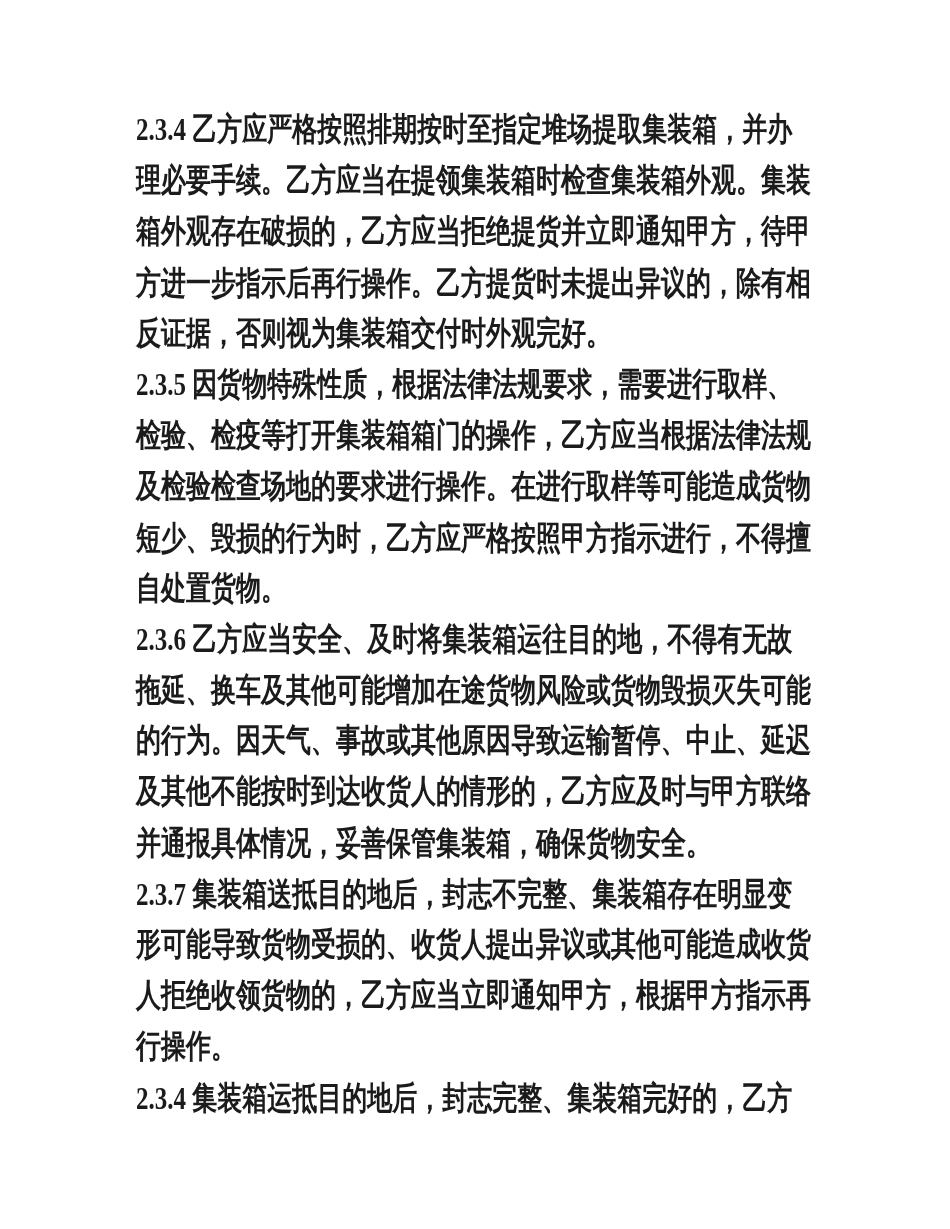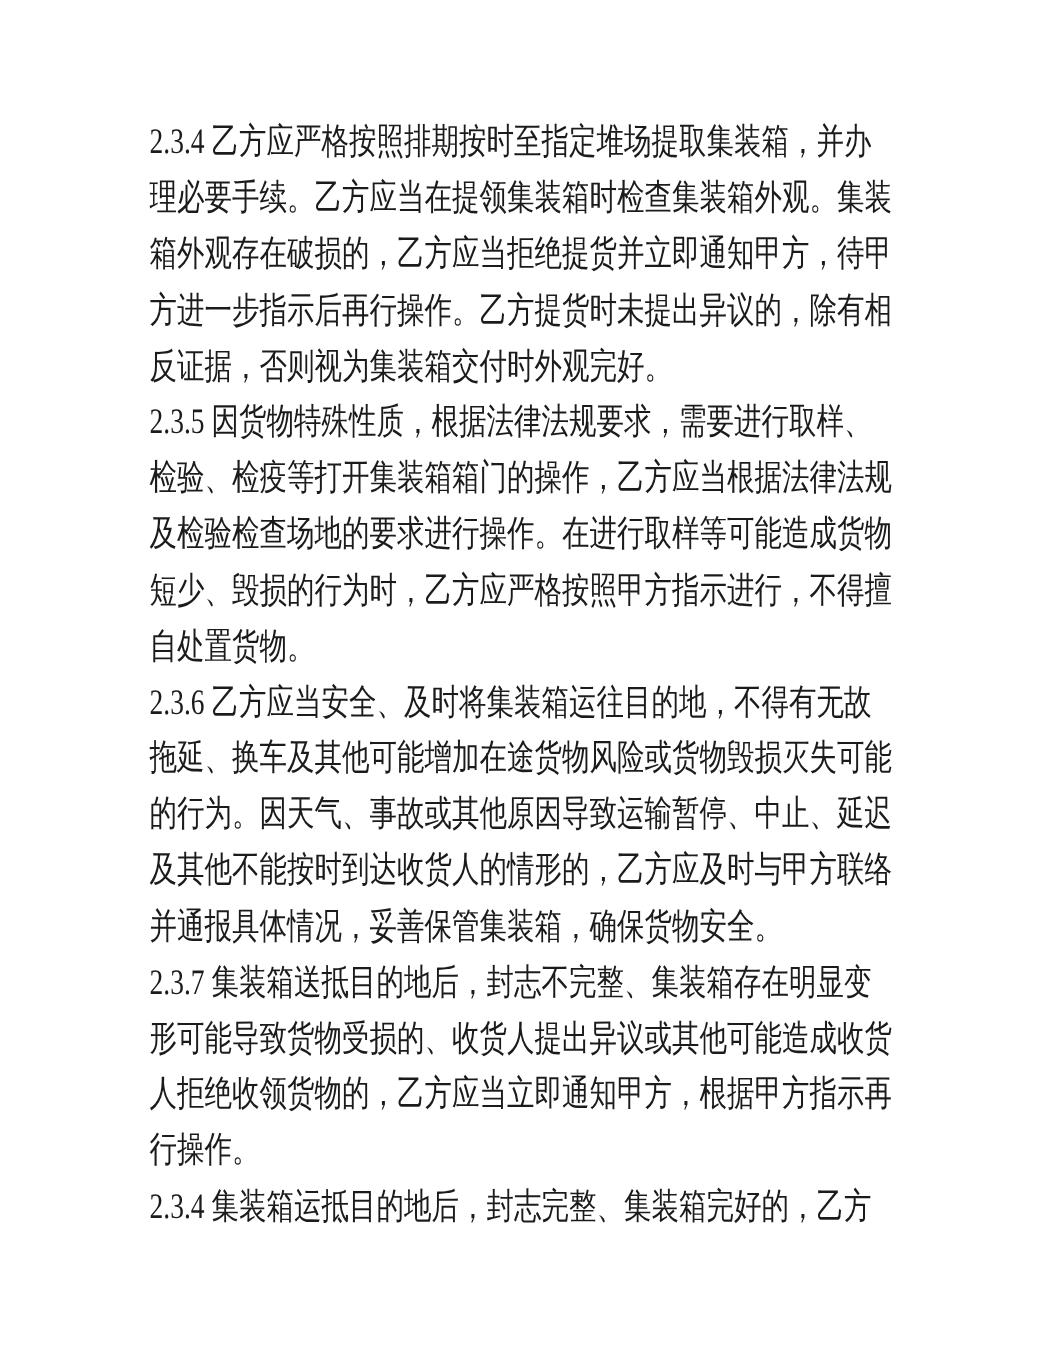--- a/index.html
+++ b/index.html
@@ -39,21 +39,21 @@
     height: 39.2px;
     white-space: nowrap;
     color: #1b1b1b;
     letter-spacing: 0;
     text-align: left;
   }
 </style>
 </head>
 <body>
 
-<div class="page" style="background: rgb(255, 255, 255);">
+<div class="page" style="background: rgb(255, 255, 255); font-weight: bold;">
   <div class="text-block" id="paragraphs">
       <div class="clause">
         <div class="text-line" style="color: rgb(27, 27, 27);">2.3.4 乙方应严格按照排期按时至指定堆场提取集装箱，并办</div>
         <div class="text-line" style="color: rgb(27, 27, 27);">理必要手续。乙方应当在提领集装箱时检查集装箱外观。集装</div>
         <div class="text-line" style="color: rgb(27, 27, 27);">箱外观存在破损的，乙方应当拒绝提货并立即通知甲方，待甲</div>
         <div class="text-line" style="color: rgb(27, 27, 27);">方进一步指示后再行操作。乙方提货时未提出异议的，除有相</div>
         <div class="text-line" style="color: rgb(27, 27, 27);">反证据，否则视为集装箱交付时外观完好。</div>
       </div>
       <div class="clause">
         <div class="text-line" style="color: rgb(27, 27, 27);">2.3.5 因货物特殊性质，根据法律法规要求，需要进行取样、</div>

